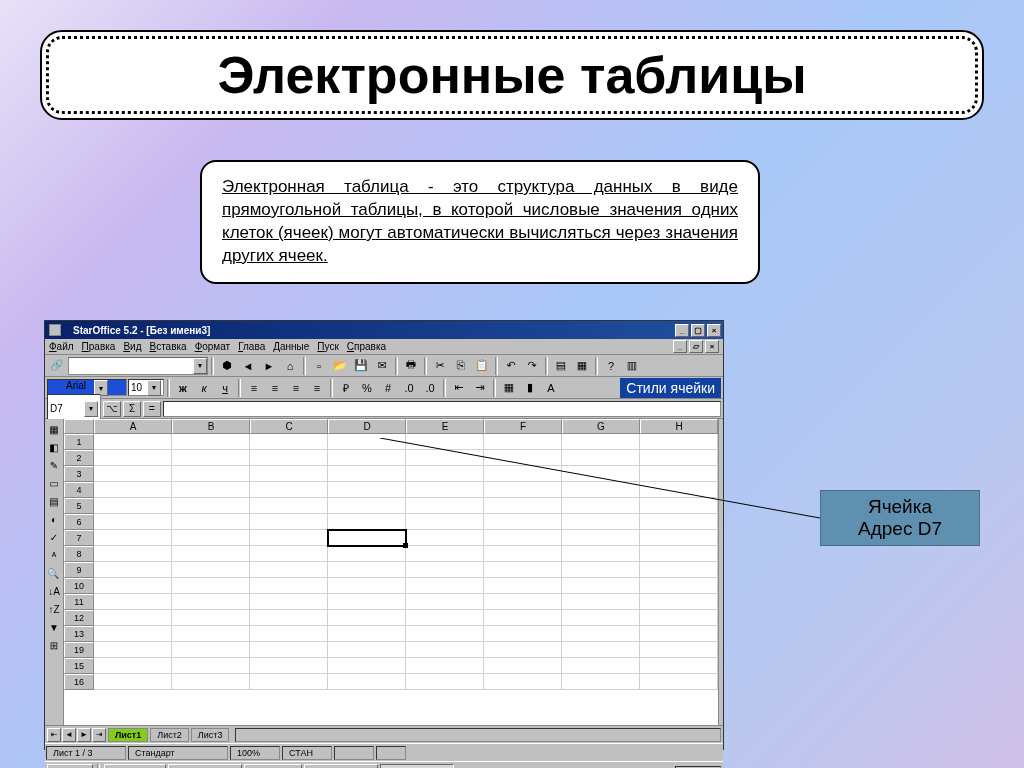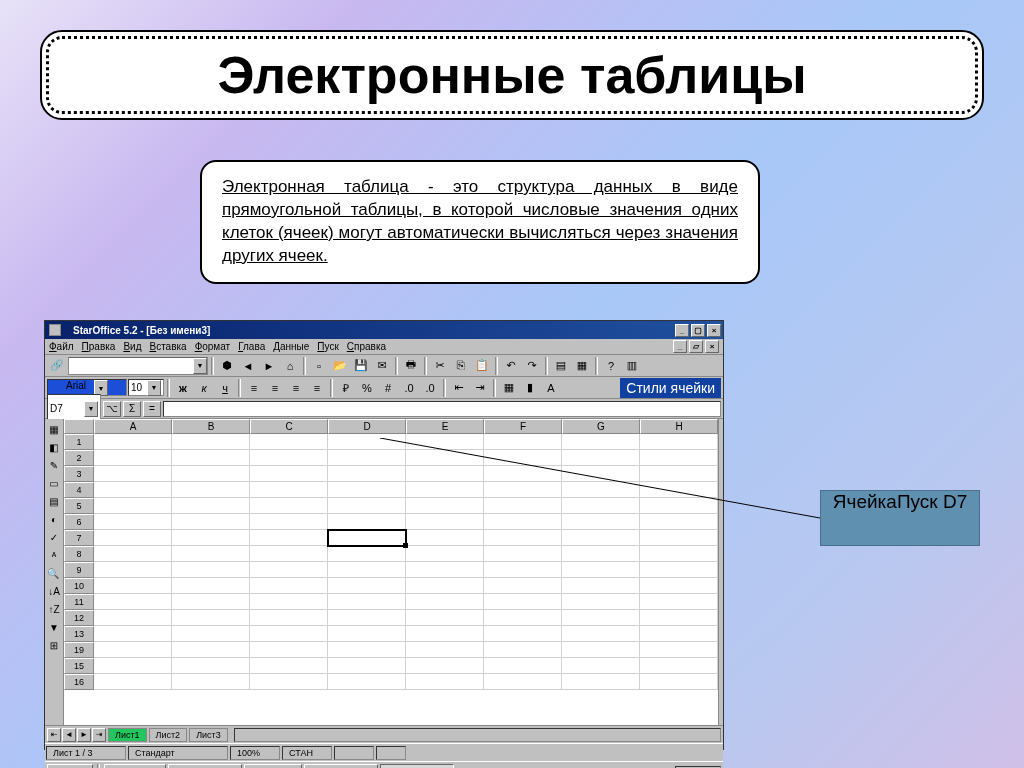--- a/index.html
+++ b/index.html
@@ -120,40 +120,40 @@
 .cell { width: 78px; height: 16px; border-right: 1px solid #d0d0d0; border-bottom: 1px solid #d0d0d0; background: #fff; }
 .cell.selected { outline: 2px solid #000; outline-offset: -1px; background: #fff; position: relative; }
 .cell.selected::after { content: ""; position: absolute; right: -3px; bottom: -3px; width: 5px; height: 5px; background: #000; }
 
 .vscroll { width: 15px; background: #c0c0c0; border-left: 1px solid #888; }
 
 .sheet-tabs { height: 18px; background: #c0c0c0; border-top: 1px solid #888; display: flex; align-items: center; font-size: 9px; padding: 0 2px; gap: 2px; }
 .tab-nav { display: flex; gap: 1px; }
 .tab-nav .nb { width: 14px; height: 14px; background: #c0c0c0; border: 1px solid #fff; border-right-color: #666; border-bottom-color: #666; display: flex; align-items: center; justify-content: center; font-size: 8px; }
 .tab { padding: 1px 6px; background: #c0c0c0; border: 1px solid #888; font-size: 9px; }
-.tab.active { background: #22c55e; font-weight: normal; }
+.tab.active { background: #84cc16; font-weight: bold; }
 .hscroll { flex: 1; height: 14px; background: #c0c0c0; border: 1px inset #888; margin-left: 4px; }
 
 .statusbar { height: 18px; background: #c0c0c0; border-top: 1px solid #fff; display: flex; align-items: center; font-size: 9px; }
 .status-cell { border: 1px inset #888; padding: 1px 6px; margin: 0 1px; height: 14px; display: flex; align-items: center; }
 
 .taskbar { height: 22px; background: #c0c0c0; border-top: 1px solid #fff; display: flex; align-items: center; padding: 0 2px; gap: 2px; font-size: 9px; }
 .start { height: 18px; background: #c0c0c0; border: 1px solid #fff; border-right-color: #666; border-bottom-color: #666; padding: 0 6px; display: flex; align-items: center; gap: 3px; font-weight: bold; }
 .task-btn { height: 18px; background: #c0c0c0; border: 1px solid #fff; border-right-color: #666; border-bottom-color: #666; padding: 0 5px; display: flex; align-items: center; gap: 3px; font-size: 9px; max-width: 90px; overflow: hidden; white-space: nowrap; }
 .task-btn.active { border: 1px solid #666; border-right-color: #fff; border-bottom-color: #fff; background: #d8d8d8; }
 .tray { margin-left: auto; border: 1px inset #888; padding: 1px 4px; display: flex; align-items: center; gap: 3px; }
 
 .annotation-box {
   position: absolute;
   top: 490px; left: 820px;
   width: 160px; height: 56px;
   background: #6090b0;
   border: 1px solid #4a7090;
-  display: flex; flex-direction: row;
-  align-items: flex-start; justify-content: center;
+  display: flex; flex-direction: column;
+  align-items: center; justify-content: center;
   font-size: 19px; color: #000;
 }
 .annotation-line {
   position: absolute;
   top: 438px; left: 380px;
   width: 440px; height: 82px;
   pointer-events: none;
 }
 </style>
 </head>
@@ -542,14 +542,14 @@
     </div>
   </div>
 </div>
 
 <svg class="annotation-line">
   <line x1="0" y1="0" x2="440" y2="80" stroke="#000" stroke-width="1"></line>
 </svg>
 
 <div class="annotation-box">
   <div>Ячейка</div>
-  <div>Пуск D7</div>
+  <div>Адрес D7</div>
 </div>
 
 </body></html>

